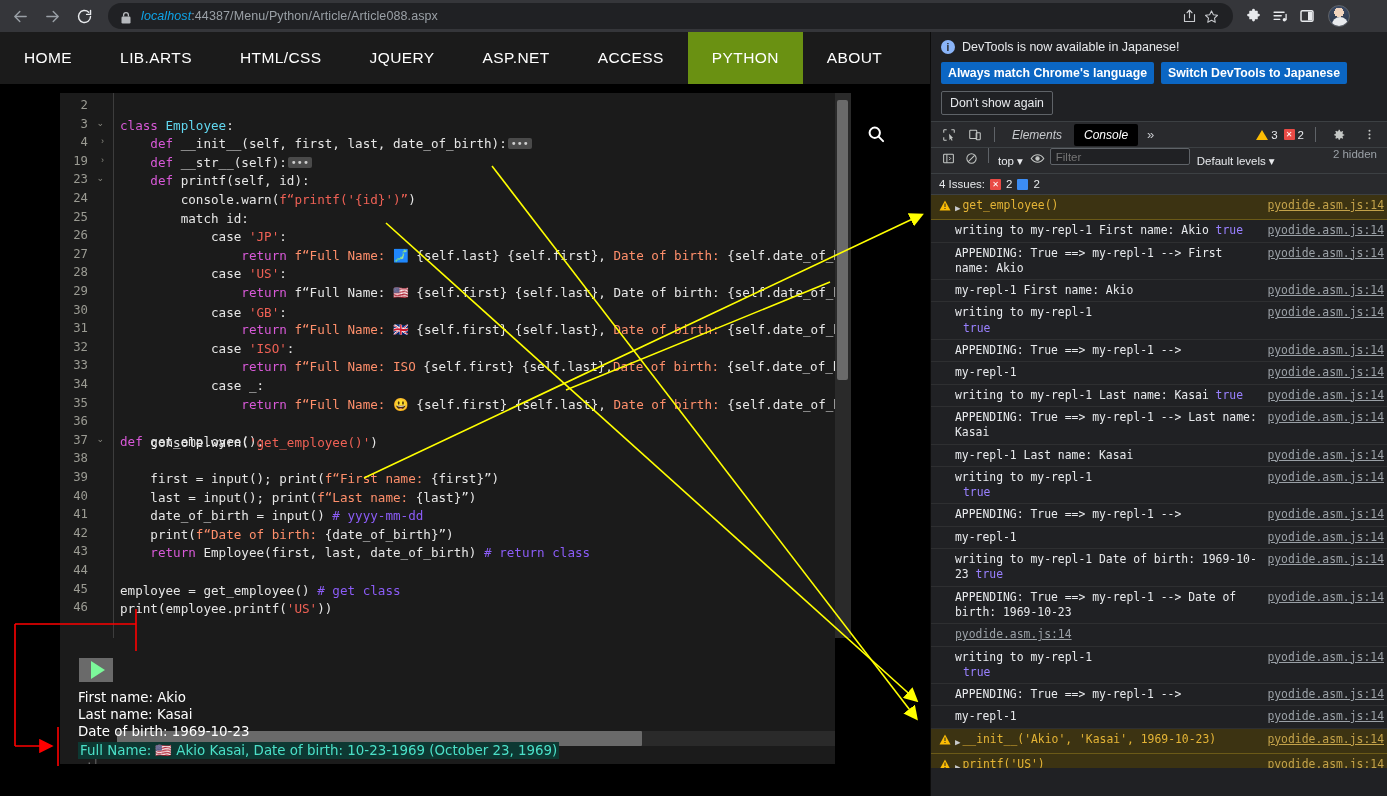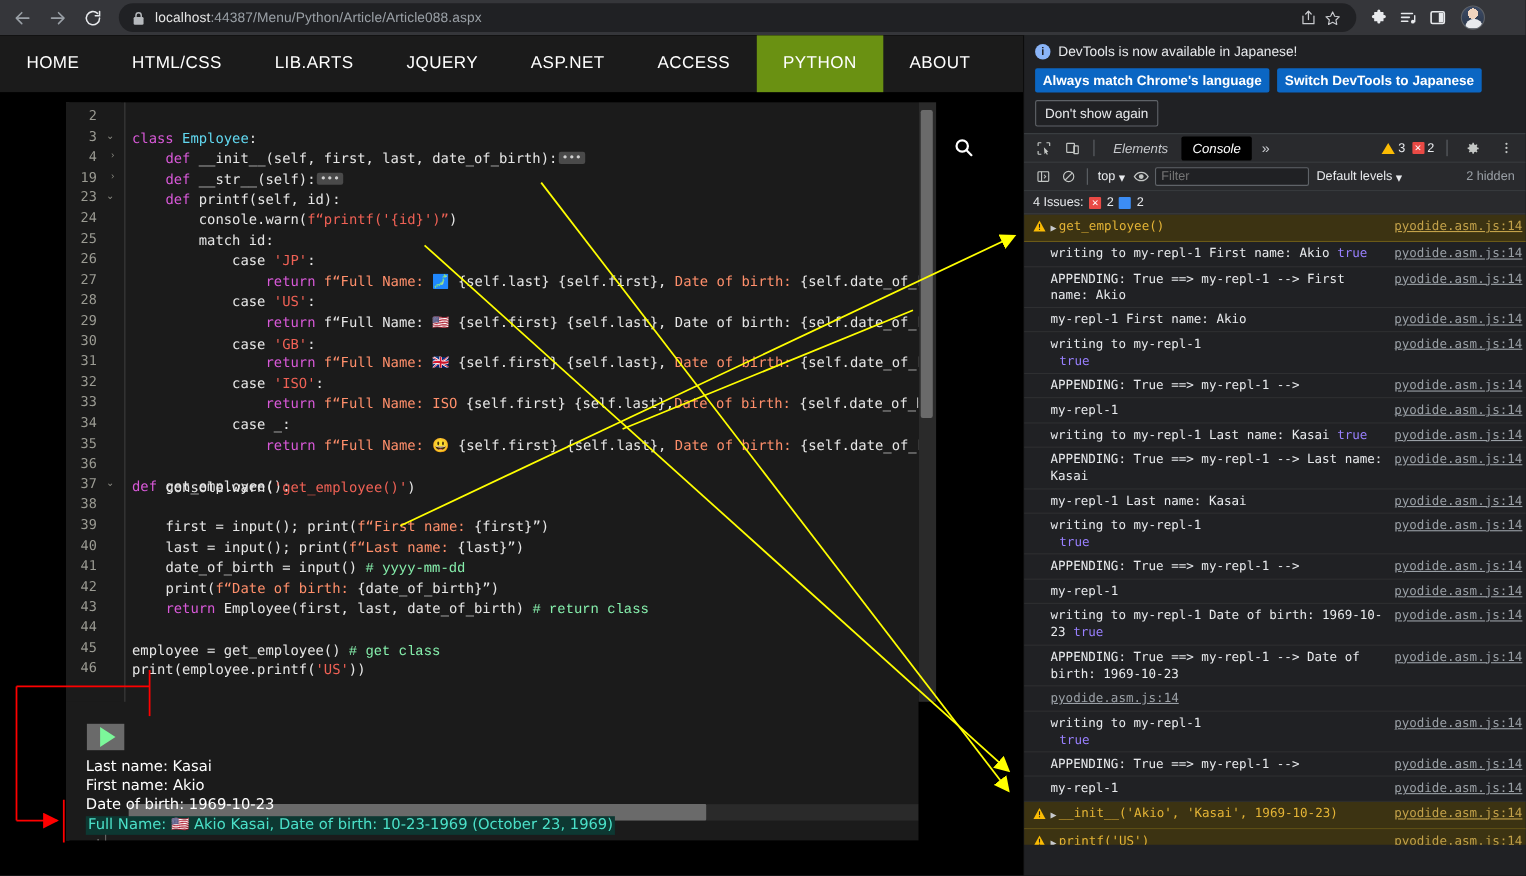--- a/index.html
+++ b/index.html
@@ -25,21 +25,21 @@
   .omnibox {
     flex: 0 0 auto; width: 1125px; height: 26px; margin-left: 10px;
     background: #202124; border-radius: 13px;
     display: flex; align-items: center; padding: 0 12px;
   }
   .lock-icon { width: 12px; height: 13px; margin-right: 9px; flex: 0 0 auto; }
   .url-text {
     font-size: 12.5px; color: #e8eaed; white-space: nowrap;
     letter-spacing: .1px;
   }
-  .url-text .host { color: #e5e5e5; }
+  .url-text .host { color: #0ea5e9; font-style: italic; }
   .url-text .path { color: #9aa0a6; }
   .omni-actions { margin-left: auto; display: flex; align-items: center; gap: 2px; }
   .omni-icon { width: 20px; height: 20px; color: #c8cace; display:flex; align-items:center; justify-content:center; }
   .ext-icons { display: flex; align-items: center; gap: 3px; margin-left: 8px; }
   .ext-icon { width: 24px; height: 24px; display: flex; align-items: center; justify-content: center; color: #e8eaed; }
   .avatar {
     width: 22px; height: 22px; border-radius: 50%; margin-left: 6px; margin-right: 8px;
     background: radial-gradient(circle at 50% 32%, #f0d4be 0 28%, transparent 28%),
                 linear-gradient(#3c4b66, #2b3648);
     border: 1px solid #5f6368; overflow: hidden; position: relative;
@@ -104,21 +104,21 @@
   }
   .fold {
     position: absolute; right: 6px; color: #8a8a82; font-size: 9px;
   }
   .code-text { position: absolute; left: 60px; white-space: pre; }
   
   .kw   { color: #d859d8; }
   .fn   { color: #61d7ef; }        
   .str  { color: #ef6155; }        
   .str2 { color: #ff8f6b; }        
-  .cmt  { color: #86efac; font-family: Liberation Mono, monospace; }        
+  .cmt  { color: #8b5cf6; }        
   .pln  { color: #e6e6e6; }
   .ellipsis-box {
     display: inline-block; background: #4a4a4a; color: #cfcfcf;
     border-radius: 2px; padding: 0 3px; font-size: 10px; line-height: 11px;
     vertical-align: middle; margin: 0 1px; position: relative; top: -1px;
   }
   .flagtxt { color: #e6e6e6; }
 
   
   .h-scroll {
@@ -200,21 +200,21 @@
   }
   .err-sq {
     width: 11px; height: 11px; background: #e94a45; border-radius: 1px;
     color: #fff; font-size: 8px; display: flex; align-items: center; justify-content: center;
   }
   .issue-sq {
     width: 11px; height: 11px; background: #3c8df5; border-radius: 1px;
   }
 
   .dt-filterbar {
-    display: flex; align-items: center; height: 26px;
+    display: flex; height: 26px;
     background: #292a2d; border-bottom: 1px solid #3c4043; padding: 0 6px; gap: 1px;
   }
   .dt-fb-icon { width: 22px; height: 20px; display:flex; align-items:center; justify-content:center; color: #c4c7c5; }
   .dt-ctx { font-size: 11.5px; color: #e8eaed; padding: 0 3px; display:flex; align-items:center; gap:3px; }
   .dt-filter-input {
     width: 140px; height: 17px; background: #202124; border: 1px solid #5f6368;
     border-radius: 2px; color: #9aa0a6; font-size: 11.5px; padding: 0 5px;
     font-family: "Liberation Sans", sans-serif;
   }
   .dt-levels { font-size: 11.5px; color: #e8eaed; margin-left: 6px; display:flex; align-items:center; gap:3px;}
@@ -321,22 +321,22 @@
           </svg>
       </div>
       <div class="avatar"></div>
     </div>
   </div>
 
   <div class="page">
 
     <div class="site-nav">
       <div class="nav-item">HOME</div>
+      <div class="nav-item">LIB.ARTS</div>
       <div class="nav-item">HTML/CSS</div>
-      <div class="nav-item">LIB.ARTS</div>
       <div class="nav-item">JQUERY</div>
       <div class="nav-item">ASP.NET</div>
       <div class="nav-item">ACCESS</div>
       <div class="nav-item active">PYTHON</div>
       <div class="nav-item">ABOUT</div>
     </div>
 
     <div class="search-row">
       <div class="search-icon-btn">
         <svg width="20" height="20" viewBox="0 0 24 24" fill="none" stroke="#ffffff" stroke-width="2.4" stroke-linecap="round">
@@ -419,24 +419,24 @@
     <div class="h-scroll-track">
       <div class="h-scroll" style="left:0;top:0;"></div>
     </div>
 
     <div class="run-btn" style="left:19px;top:565px;">
       <span class="run-tri"></span>
     </div>
 
     <div id="output-console" style="position:absolute;left:18px;top:596px;width:740px;">
         <div>
+          <div style="font-family: &quot;DejaVu Sans&quot;, sans-serif; font-size: 13.4px; line-height: 17.2px; white-space: pre; color: rgb(255, 255, 255);">First name: Akio</div>
+        </div>
+        <div>
           <div style="font-family: &quot;DejaVu Sans&quot;, sans-serif; font-size: 13.4px; line-height: 17.2px; white-space: pre; color: rgb(255, 255, 255);">Last name: Kasai</div>
-        </div>
-        <div>
-          <div style="font-family: &quot;DejaVu Sans&quot;, sans-serif; font-size: 13.4px; line-height: 17.2px; white-space: pre; color: rgb(255, 255, 255);">First name: Akio</div>
         </div>
         <div>
           <div style="font-family: &quot;DejaVu Sans&quot;, sans-serif; font-size: 13.4px; line-height: 17.2px; white-space: pre; color: rgb(255, 255, 255);">Date of birth: 1969-10-23</div>
         </div>
         <div><div style="font-family: &quot;DejaVu Sans&quot;, sans-serif; font-size: 13.4px; line-height: 17.2px; white-space: pre; color: rgb(75, 224, 200); background: rgb(13, 56, 50); display: inline-block; padding: 0px 2px;">Full Name: 🇺🇸 Akio Kasai, Date of birth: 10-23-1969 (October 23, 1969)</div></div>
       </div>
     <div style="position:absolute;left:26px;top:664px;color:#6e6e6e;font-size:11px;font-family:'DejaVu Sans Mono',monospace;">·|</div>
   </div>
 
   <div class="v-scroll-track"></div>

